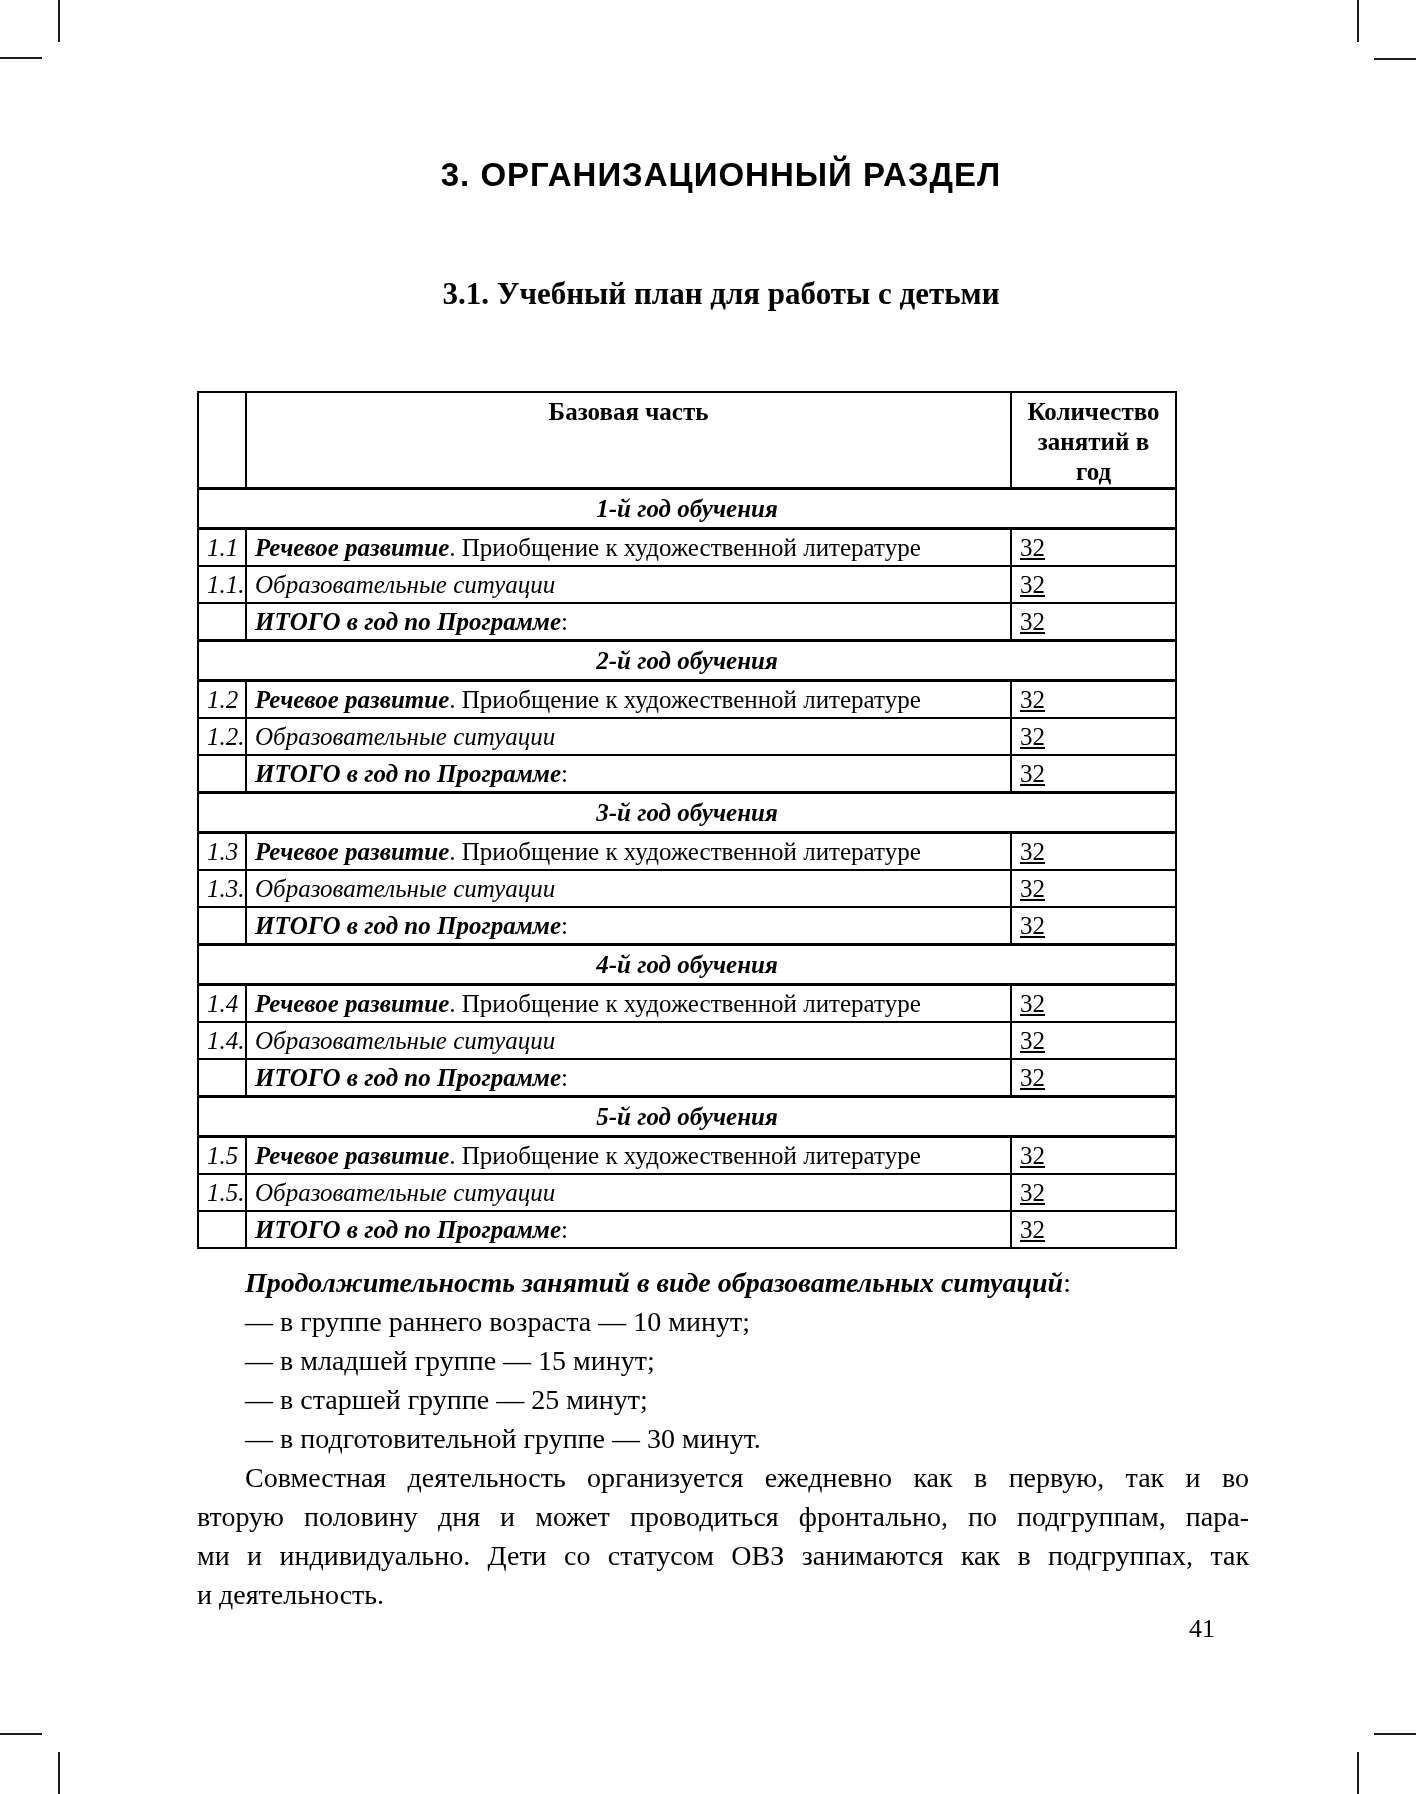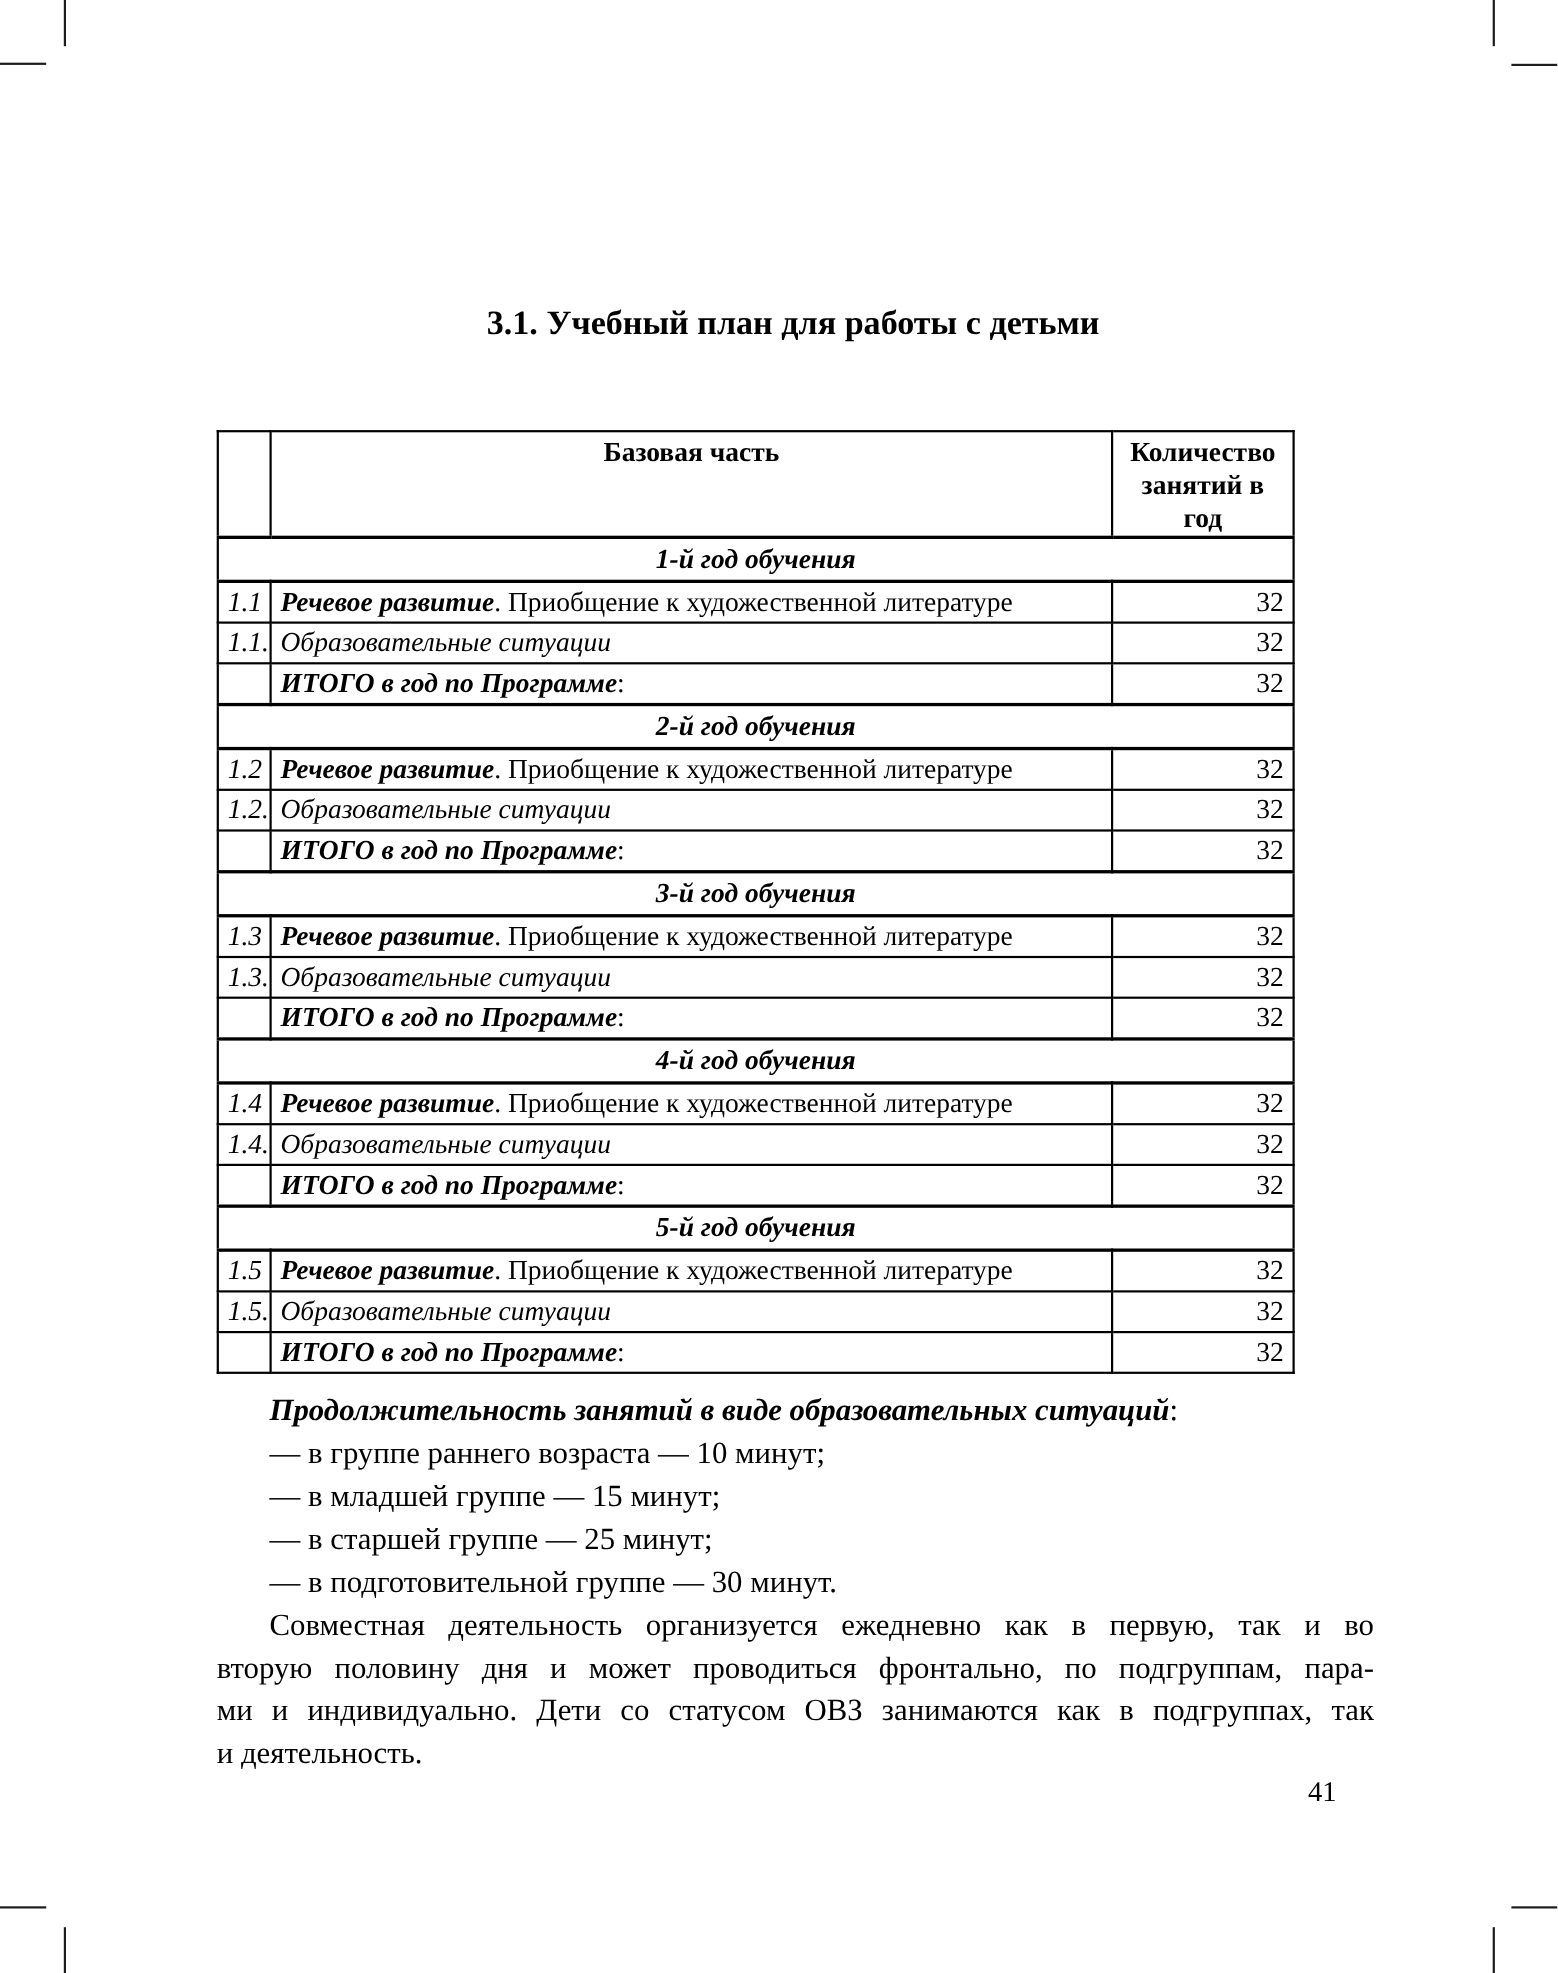--- a/index.html
+++ b/index.html
@@ -17,21 +17,21 @@
   table.plan td{border:2px solid #000;padding:0 8px;height:35px;overflow:hidden;white-space:nowrap;}
   tr.head td{height:56px;vertical-align:top;padding-top:4px;text-align:center;font-weight:700;
              white-space:normal;border-bottom-width:3px;}
   tr.year td{height:37px;text-align:center;font-weight:700;font-style:italic;
              border-top-width:3px;border-bottom-width:3px;}
   td.c-num{font-style:italic;}
   tr.row-speech td.c-num{font-weight:400;}
   tr.row-total td.c-num{font-style:normal;}
   td.c-desc .lead{font-weight:700;font-style:italic;}
   tr.row-edu td.c-desc{font-style:italic;}
-  td.c-val{text-align:right;}
+  td.c-val{text-align:left;text-decoration:underline;}
 
   .textblock{position:absolute;left:197px;top:1236px;width:1052px;font-size:28px;line-height:39px;margin-top:27px;}
   .textblock .intro .lead{font-weight:700;font-style:italic;}
   .textblock .indent{text-indent:48px;}
   .textblock .jline{text-align:justify;text-align-last:justify;}
 
   .pageno{position:absolute;left:1125px;top:1614px;width:90px;text-align:right;font-size:26px;}
 </style>
 </head>
 <body>
@@ -40,20 +40,21 @@
 
   <div class="cropmark" style="left:58px;top:0;width:2px;height:42px;"></div>
   <div class="cropmark" style="left:0;top:57px;width:42px;height:2px;"></div>
   <div class="cropmark" style="left:1357px;top:0;width:2px;height:42px;"></div>
   <div class="cropmark" style="left:1374px;top:58px;width:42px;height:2px;"></div>
   <div class="cropmark" style="left:0;top:1733px;width:42px;height:2px;"></div>
   <div class="cropmark" style="left:58px;top:1752px;width:2px;height:42px;"></div>
   <div class="cropmark" style="left:1374px;top:1733px;width:42px;height:2px;"></div>
   <div class="cropmark" style="left:1357px;top:1752px;width:2px;height:42px;"></div>
 
+  <div class="title">3. ОРГАНИЗАЦИОННЫЙ РАЗДЕЛ</div>
   <div class="subtitle">3.1. Учебный план для работы с детьми</div>
 
   <table class="plan">
     <colgroup>
       <col style="width:48px">
         <col style="width:765px">
         <col style="width:165px">
     </colgroup>
     <tbody>
       <tr class="head">

